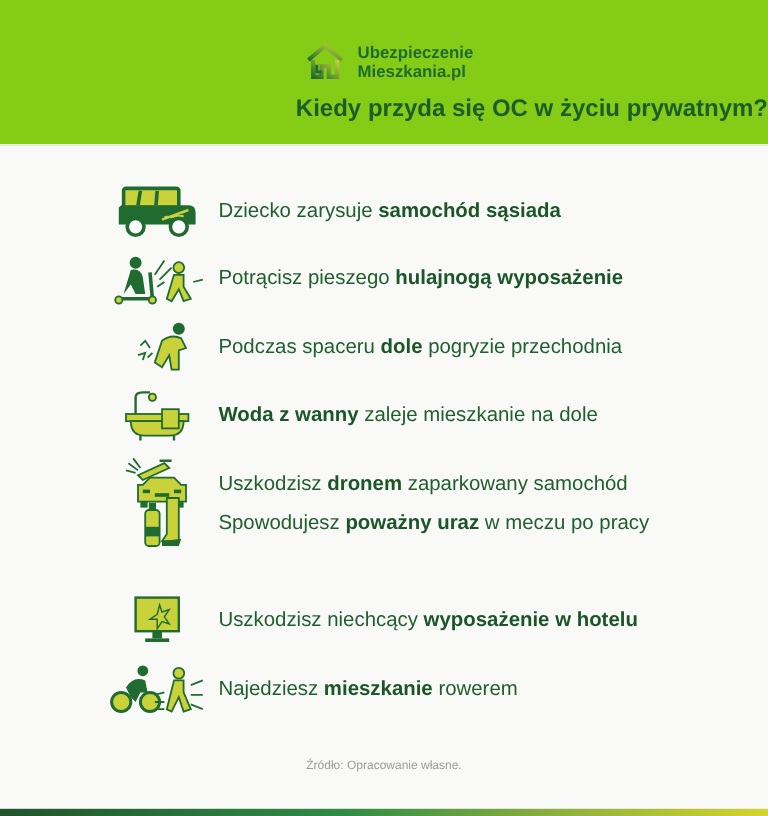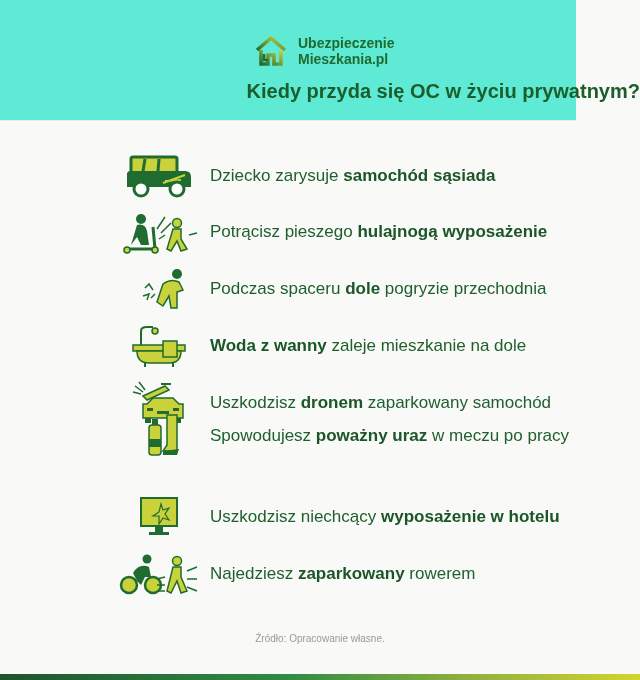--- a/index.html
+++ b/index.html
@@ -1,22 +1,22 @@
 <!DOCTYPE html>
 <html><head>
 <meta charset="utf-8">
 <style>
   html,body{margin:0;padding:0;}
   body{width:640px;height:680px;background:#f9f9f7;font-family:"Liberation Sans","DejaVu Sans",sans-serif;position:relative;overflow:hidden;}
-  .header{position:absolute;left:0;top:0;width:576px;height:120px;background:#5eead4;border-bottom:1px solid #ececea;}
+  .header{position:absolute;left:0;top:0;width:640px;height:120px;background:#84cc16;border-bottom:1px solid #ececea;}
   .logo{position:absolute;left:254px;top:34px;display:flex;align-items:center;}
   .logo svg{width:34px;height:34px;}
   .logo-text{margin-left:10px;color:#1f6b30;font-weight:bold;font-size:14px;line-height:16px;}
   .title{position:absolute;left:0;top:80px;width:640px;text-align:right;color:#1c5e2b;font-weight:bold;font-size:20px;}
-  .row{position:absolute;left:0;width:568px;height:50px;display:flex;align-items:center;margin-left:28px;}
+  .row{position:absolute;left:0;width:568px;height:50px;display:flex;align-items:center;}
   .icon{position:absolute;left:88px;width:86px;height:50px;display:flex;align-items:center;justify-content:center;}
   .icon svg{width:80px;height:46px;}
   .label{position:absolute;left:182px;color:#1f5f2d;font-size:17px;white-space:nowrap;}
   .label b{font-weight:bold;color:#1b5628;}
   .source{position:absolute;left:0;top:633px;width:640px;text-align:center;color:#9a9a9a;font-size:10px;}
   .bar{position:absolute;left:0;top:674px;width:640px;height:6px;background:linear-gradient(90deg,#20532c 0%,#2a7a3e 30%,#2f8c45 45%,#86ac3f 70%,#d4d42e 100%);}
 </style>
 </head>
 <body>
 
@@ -146,17 +146,17 @@
       <circle cx="10" cy="34" r="8" fill="#c9d23a" stroke="#1f6b30" stroke-width="2.5"></circle>
       <circle cx="34" cy="34" r="8" fill="#c9d23a" stroke="#1f6b30" stroke-width="2.5"></circle>
       <circle cx="28" cy="8" r="4.5" fill="#1f6b30"></circle>
       <path d="M14 22 Q20 12 30 16 L32 26 L26 26 L22 34 L18 30 Z" fill="#1f6b30"></path>
       <path d="M38 28 L46 26 M38 34 L46 34 M40 40 L46 40" stroke="#1f6b30" stroke-width="1.5"></path>
       <circle cx="58" cy="10" r="4.5" fill="#c9d23a" stroke="#1f6b30" stroke-width="1.5"></circle>
       <path d="M54 16 L62 16 L62 26 L68 40 L62 42 L58 30 L52 42 L48 40 Z" fill="#c9d23a" stroke="#1f6b30" stroke-width="1.5"></path>
       <path d="M68 20 L78 16 M68 28 L78 28 M68 36 L78 40" stroke="#1f6b30" stroke-width="1.5"></path>
     </svg>
   </div>
-  <div class="label"><span>Najedziesz </span><b>zaparkowany</b><span> rowerem</span></div>
+  <div class="label"><span>Najedziesz </span><b>mieszkanie</b><span> rowerem</span></div>
 </div>
 
 <div class="source">Źródło: Opracowanie własne.</div>
 <div class="bar"></div>
 
 </body></html>

